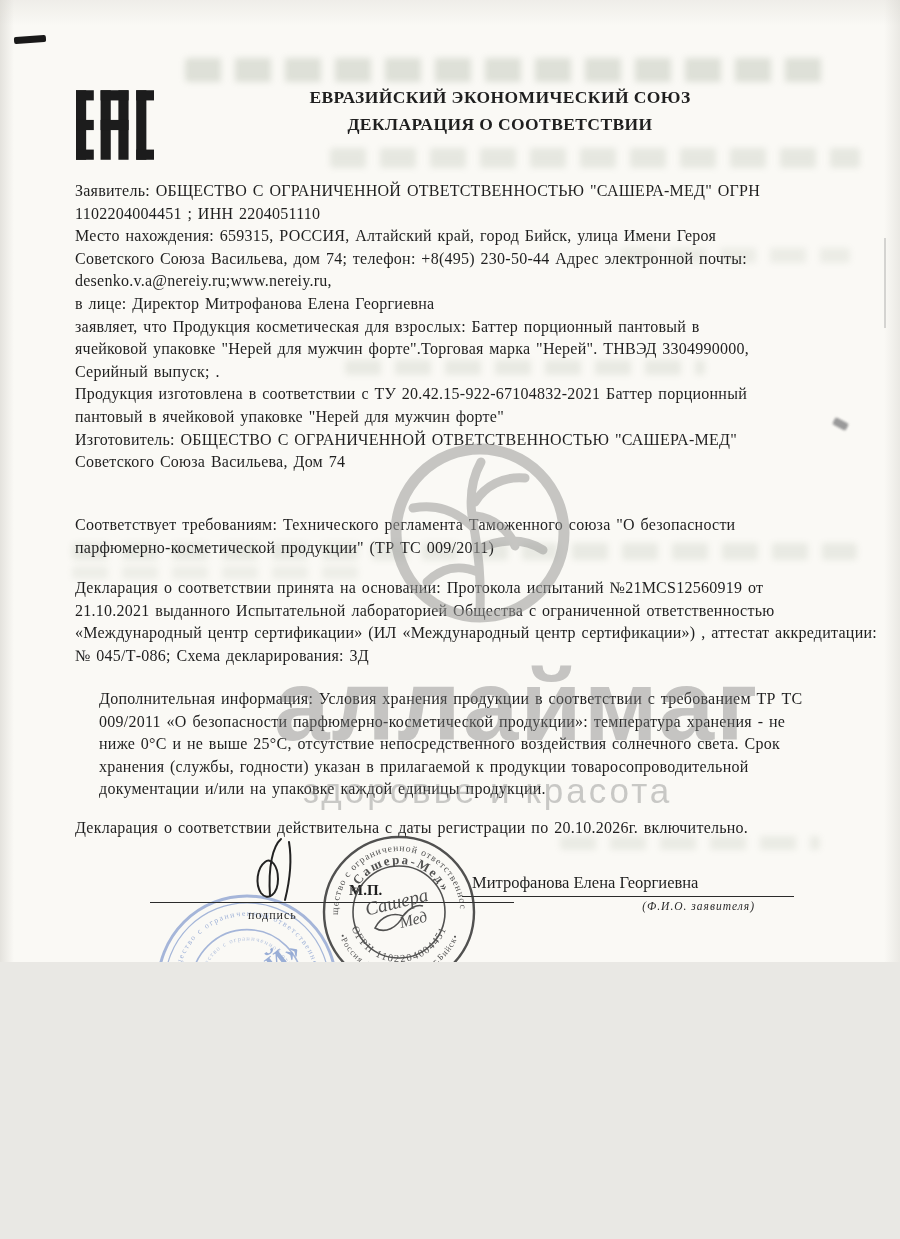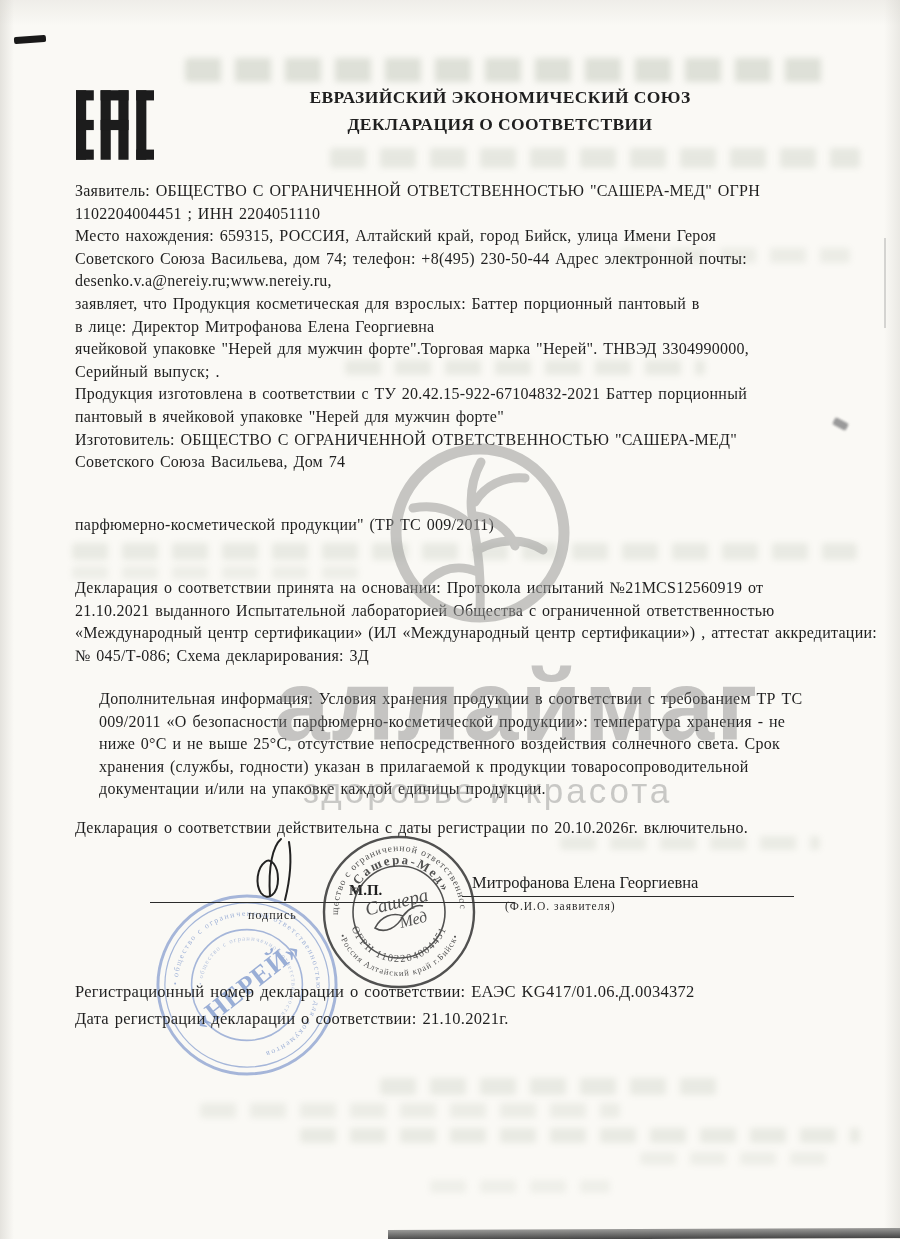--- a/index.html
+++ b/index.html
@@ -1,17 +1,17 @@
 <!DOCTYPE html>
 <html><head>
 <meta charset="utf-8">
 <style>
   html,body{margin:0;padding:0;background:#e9e8e4;}
   .page{
-    position:relative;width:900px;height:1239px;overflow:hidden;
+    position:relative;width:900px;height:962px;overflow:hidden;
     background:
       linear-gradient(90deg, rgba(210,208,202,.55) 0px, rgba(250,249,246,0) 14px),
       linear-gradient(270deg, rgba(205,203,197,.35) 0px, rgba(250,249,246,0) 16px),
       linear-gradient(180deg, rgba(228,226,221,.5) 0px, rgba(250,249,246,0) 26px),
       #faf9f5;
     font-family:"Liberation Serif","DejaVu Serif",serif;
     color:#1f1f1f;
   }
   
   .eac{position:absolute;left:76px;top:82px;width:78px;height:86px;z-index:2;}
@@ -26,21 +26,21 @@
   .sec-basis{top:577px;}
   .sec-additional{top:688px;margin-left:24px;}
   .sec-validity{top:817px;}
   .sec-registration{top:978px;font-size:16.5px;line-height:27px;}
   
   .sigline{position:absolute;border-top:1.6px solid #2b2b2b;z-index:2;}
   .sigline.left{left:150px;top:902px;width:364px;}
   .sigline.right{left:462px;top:896px;width:332px;}
   .siglabel{position:absolute;font-size:12px;letter-spacing:1px;color:#2b2b2b;z-index:2;}
   .lbl-podpis{left:212px;top:908px;margin-left:36px;}
-  .lbl-fio{left:505px;top:900px;width:250px;text-align:left;font-size:11.5px;}
+  .lbl-fio{left:505px;top:900px;width:250px;text-align:right;font-size:11.5px;font-style:italic;}
   .sig-name{position:absolute;left:472px;top:873px;font-size:16.5px;white-space:nowrap;z-index:2;}
   .mp{position:absolute;left:349px;top:882px;font-size:15px;font-weight:bold;z-index:2;}
   .squiggle{position:absolute;left:245px;top:836px;z-index:3;}
   
   .stamp-black{position:absolute;left:319px;top:832px;width:160px;height:160px;z-index:4;opacity:.88;}
   .stamp-blue{position:absolute;left:153px;top:891px;width:188px;height:188px;z-index:1;opacity:.85;}
   
   .wm-tree{position:absolute;left:385px;top:438px;width:190px;height:190px;z-index:3;opacity:.55;pointer-events:none;}
   .wm-brand{position:absolute;left:232px;top:648px;width:560px;z-index:5;
     font-family:"Liberation Sans","DejaVu Sans",sans-serif;font-weight:bold;
@@ -101,30 +101,31 @@
     <div>ЕВРАЗИЙСКИЙ ЭКОНОМИЧЕСКИЙ СОЮЗ</div>
     <div>ДЕКЛАРАЦИЯ О СООТВЕТСТВИИ</div>
   </div>
 
   <div class="sec sec-declarant">
       <div class="tline"><b>Заявитель:</b> ОБЩЕСТВО С ОГРАНИЧЕННОЙ ОТВЕТСТВЕННОСТЬЮ "САШЕРА-МЕД" ОГРН</div>
       <div class="tline">1102204004451 ; ИНН 2204051110</div>
       <div class="tline">Место нахождения: 659315, РОССИЯ, Алтайский край, город Бийск, улица Имени Героя</div>
       <div class="tline">Советского Союза Васильева, дом 74; телефон: +8(495) 230-50-44 Адрес электронной почты:</div>
       <div class="tline">desenko.v.a@nereiy.ru;www.nereiy.ru,</div>
+      <div class="tline"><b>в лице:</b> Директор Митрофанова Елена Георгиевна</div>
       <div class="tline"><b>заявляет, что</b>  Продукция косметическая для взрослых:  Баттер порционный пантовый в</div>
-      <div class="tline"><b>в лице:</b> Директор Митрофанова Елена Георгиевна</div>
       <div class="tline">ячейковой упаковке "Нерей для мужчин форте".Торговая марка "Нерей". ТНВЭД 3304990000,</div>
       <div class="tline">Серийный выпуск; .</div>
       <div class="tline">Продукция изготовлена в соответствии с ТУ 20.42.15-922-67104832-2021 Баттер порционный</div>
       <div class="tline">пантовый в ячейковой упаковке "Нерей для мужчин форте"</div>
       <div class="tline">Изготовитель: ОБЩЕСТВО С ОГРАНИЧЕННОЙ ОТВЕТСТВЕННОСТЬЮ "САШЕРА-МЕД"</div>
       <div class="tline">Советского Союза Васильева, Дом 74</div>
     </div>
   <div class="sec sec-compliance">
+      <div class="tline"><b>Соответствует требованиям:</b> Технического регламента Таможенного союза "О безопасности</div>
       <div class="tline">парфюмерно-косметической продукции" (ТР ТС 009/2011)</div>
     </div>
   <div class="sec sec-basis">
       <div class="tline"><b>Декларация о соответствии принята на основании:</b> Протокола испытаний №21MCS12560919 от</div>
       <div class="tline">21.10.2021 выданного Испытательной лабораторией Общества с ограниченной ответственностью</div>
       <div class="tline">«Международный центр сертификации» (ИЛ «Международный центр сертификации») , аттестат аккредитации:</div>
       <div class="tline">№ 045/Т-086; Схема декларирования: 3Д</div>
     </div>
   <div class="sec sec-additional">
       <div class="tline"><b>Дополнительная информация:</b> Условия хранения продукции в соответствии с требованием ТР ТС</div>

